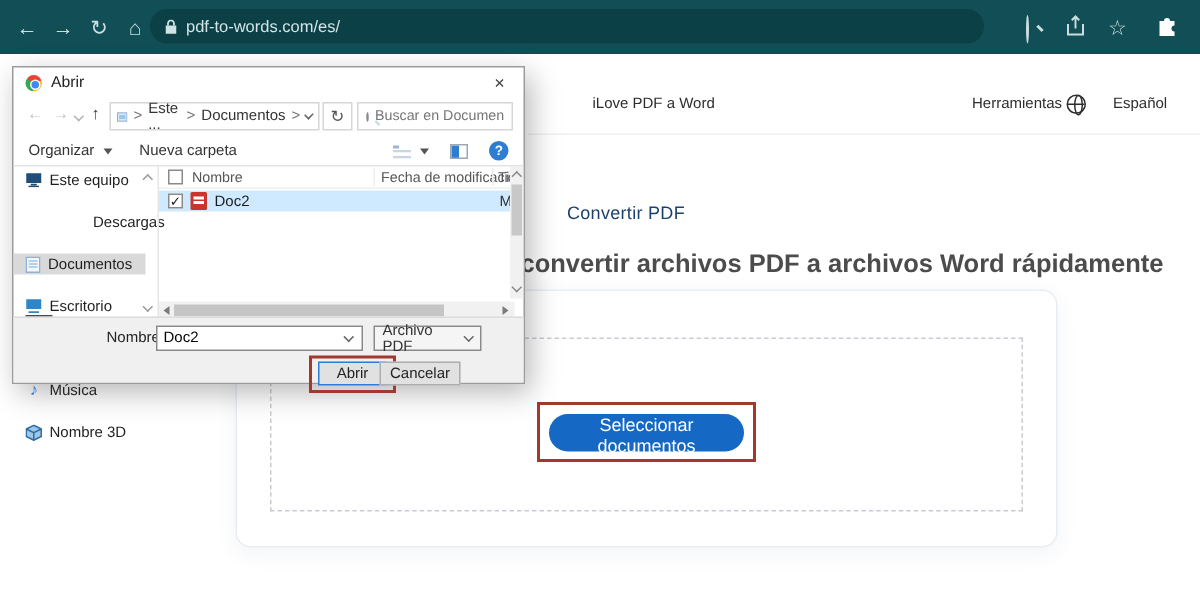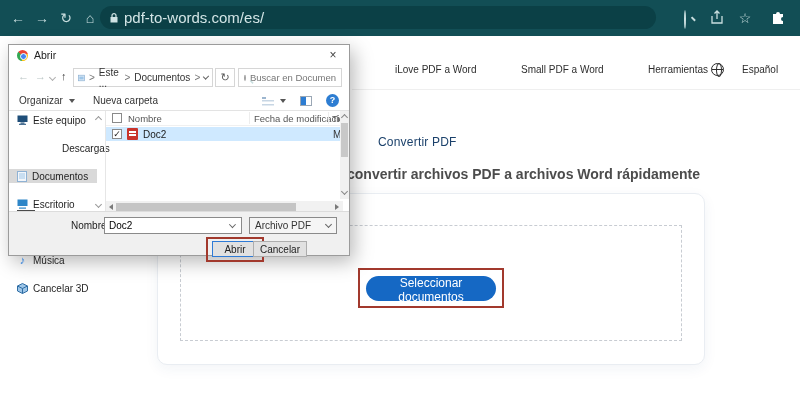--- a/index.html
+++ b/index.html
@@ -5,29 +5,29 @@
   * { margin:0; padding:0; box-sizing:border-box; }
   html,body { width:800px; height:403px; font-family:"Liberation Sans", sans-serif; }
   #root { position:relative; width:800px; height:403px; background:#ffffff; overflow:hidden; }
   .abs { position:absolute; }
 
   
   .browser-bar { left:0; top:0; width:800px; height:36px; background:#124e55; }
   .b-ico { color:#c9dedf; font-size:14px; line-height:36px; text-align:center; width:20px; cursor:pointer; }
   .address { left:100px; top:6px; width:556px; height:23px; background:#0b4046; border-radius:12px;
              display:flex; align-items:center; padding-left:10px; gap:6px; }
-  .address .url { color:#d3e5e6; font-size:15px; }
+  .address .url { color:#d3e5e6; font-size:11px; }
   .mag { width:8px; height:8px; border:1.5px solid #c9dedf; border-radius:50%; position:relative; }
   .mag::after { content:""; position:absolute; left:6px; top:7px; width:5px; height:1.5px; background:#c9dedf; transform:rotate(45deg); }
 
   
   .nav-item { color:#2d2d2d; font-size:10px; cursor:pointer; }
   .hdr-line { left:352px; top:89px; width:448px; height:1px; background:#efefef; }
   .heading { color:#1b416b; font-size:12px; font-weight:normal; letter-spacing:.2px; }
-  .subtitle { color:#4c4c4c; font-size:14px; font-weight:bold; }
+  .subtitle { color:#4c4c4c; font-size:17px; font-weight:bold; }
   .card { left:157px; top:193px; width:548px; height:172px; background:#fff; border:1px solid #e9edf2;
           border-radius:10px; box-shadow:0 4px 14px rgba(40,70,120,.06); }
   .dropzone { left:180px; top:225px; width:502px; height:116px; border:1px dashed #c8ccd2; }
   .annot { border:2px solid #a2392d; }
   .blue-btn { left:366px; top:276px; width:130px; height:25px; background:#1568c4; border:none; border-radius:13px;
               color:#fff; font-size:12px; font-family:"Liberation Sans",sans-serif; cursor:pointer; }
   .globe { width:13px; height:13px; border:1.2px solid #2d2d2d; border-radius:50%; position:relative; display:inline-block; }
   .globe::before { content:""; position:absolute; left:3.5px; top:-1px; width:4px; height:12px; border:1px solid #2d2d2d; border-radius:50%; }
   .globe::after { content:""; position:absolute; left:0; top:5px; width:11px; height:1px; background:#2d2d2d; }
 
@@ -82,21 +82,20 @@
 </style>
 </head>
 <body>
 
 <div id="root">
 
   <div class="abs hdr-line"></div>
 
   <div class="abs nav-item" style="left:345px; top:64px;">d</div>
   <div class="abs nav-item" style="left:395px; top:64px;">iLove PDF a Word</div>
-  <div class="abs nav-item" style="left:521px; top:64px;">Small PDF a Word</div>
   <div class="abs nav-item" style="left:648px; top:64px;">Herramientas</div>
   <div class="abs" style="left:711px; top:63px; display:flex; align-items:center; gap:18px;">
     <span class="globe"></span>
     <span class="nav-item">Español</span>
   </div>
 
   <div class="abs heading" style="left:378px; top:135px;">Convertir PDF</div>
   <div class="abs subtitle" style="left:347px; top:166px;">convertir archivos PDF a archivos Word rápidamente</div>
 
   <div class="abs card"></div>
@@ -217,21 +216,21 @@
         </div>
         <div class="side-item" style="top:72px;">
           <span style="color:#2f7ed8; font-size:11px; width:11px; text-align:center;">♪</span>
           <span class="lbl">Música</span>
         </div>
         <div class="side-item" style="top:86px;">
           <svg width="11" height="11" viewBox="0 0 11 11">
             <path d="M5.5 0.5 L10.5 3 V8 L5.5 10.5 L0.5 8 V3 Z" fill="#9ec6e8" stroke="#2e6da4"></path>
             <path d="M0.5 3 L5.5 5.5 L10.5 3 M5.5 5.5 V10.5" fill="none" stroke="#2e6da4"></path>
           </svg>
-          <span class="lbl">Cancelar 3D</span>
+          <span class="lbl">Nombre 3D</span>
         </div>
         <div class="abs" style="left:8px; top:99px; width:18px; height:2.5px; background:#4a4a4a;"></div>
         <span class="chev chev-up abs" style="left:87px; top:6px; border-color:#999;"></span>
         <span class="chev abs" style="left:87px; top:91px; border-color:#999;"></span>
       </div>
 
       <div class="filearea">
 
         <div class="abs" style="left:0; top:0; width:237px; height:15px; border-bottom:1px solid #f0f0f0;">
           <span class="cb abs" style="left:6px; top:2px;"></span>
@@ -264,21 +263,21 @@
     </div>
 
     <div class="dlg-footer">
       <span class="abs" style="left:62px; top:8px; color:#222;">Nombre:</span>
 
       <div class="combo" style="left:95px; top:5px; width:138px;">
         <input value="Doc2" style="">
         <span class="chev" style="margin:-2px 6px 0 0;"></span>
       </div>
 
-      <div class="combo" style="left:240px; top:5px; width:88px; background:#f5f5f5; justify-content:space-between; padding:0 5px;">
+      <div class="combo" style="left:240px; top:5px; width:72px; background:#f5f5f5; justify-content:space-between; padding:0 5px;">
         <span>Archivo PDF</span>
         <span class="chev" style="margin-top:-2px;"></span>
       </div>
 
       <div class="abs annot" style="left:197px; top:25px; width:58px; height:25px;"></div>
       <button class="win-btn" style="left:203px; top:29px; width:46px; border-color:#2f7bd6;">Abrir</button>
       <button class="win-btn" style="left:244px; top:29px; width:54px;">Cancelar</button>
     </div>
   </div>
 

